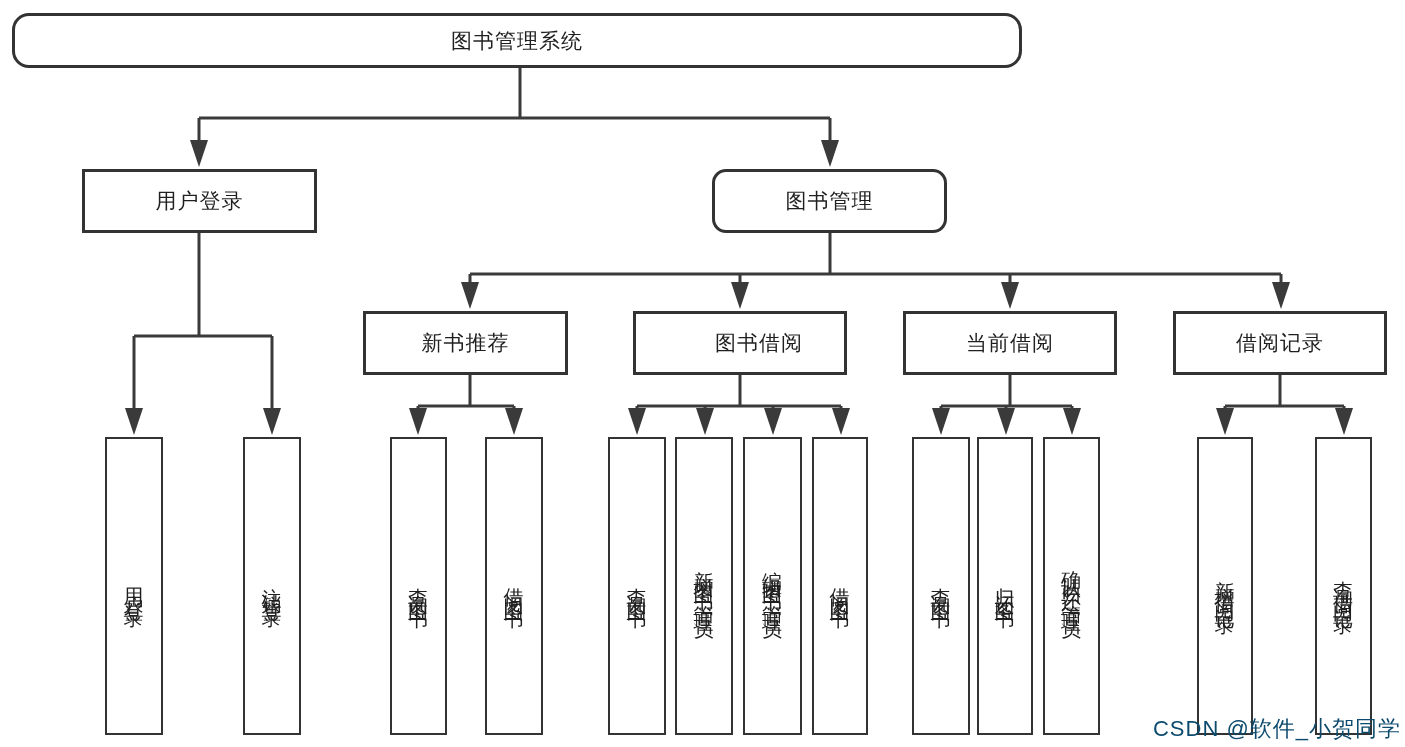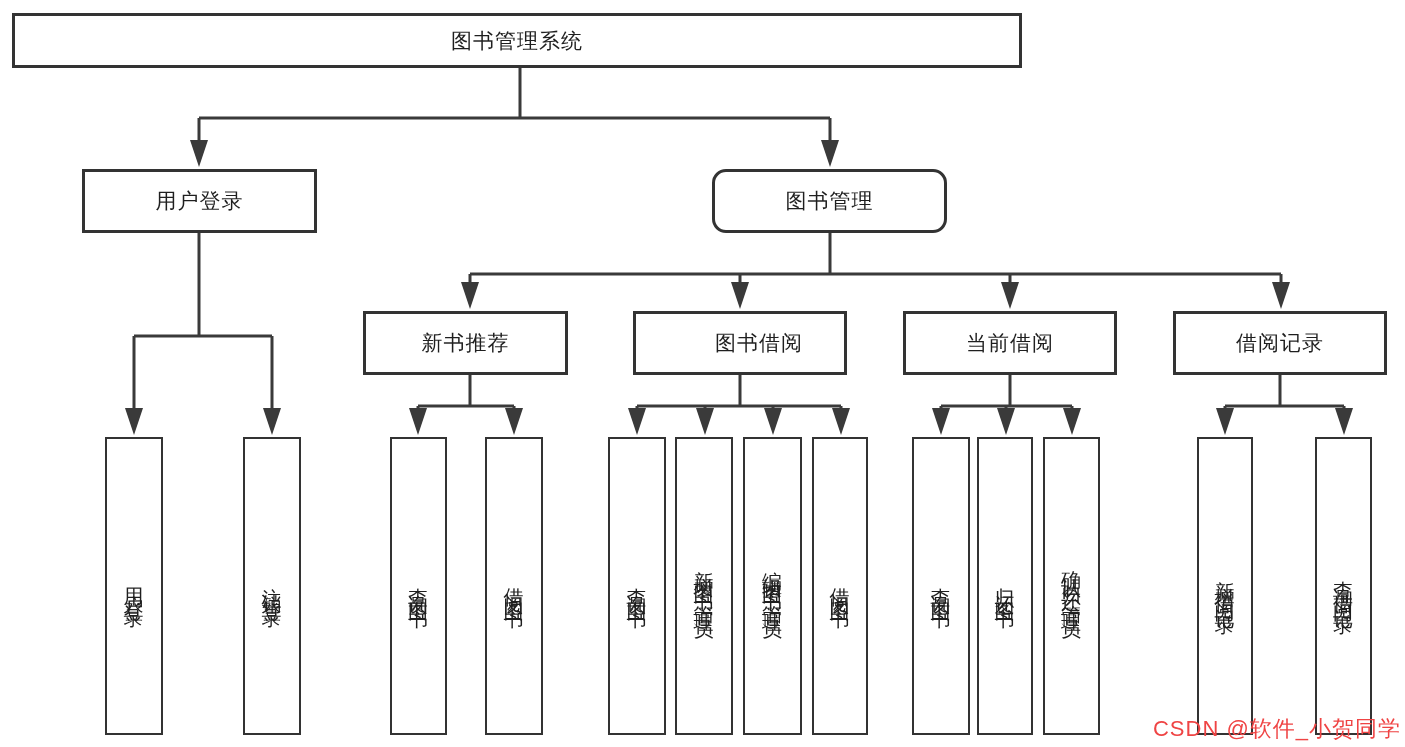--- a/index.html
+++ b/index.html
@@ -30,21 +30,21 @@
   .vbox .vtext{
     writing-mode:vertical-rl;
     text-orientation:mixed;
     letter-spacing:7px;
     line-height:1.1;
   }
   .watermark{
     position:absolute;
     right:4px;bottom:3px;
     font-size:22px;
-    color:#ef4444;
+    color:#0c4a6e;
     letter-spacing:1px;
     z-index:3;
     white-space:nowrap;
     text-align:center;
   }
 </style>
 </head>
 <body>
 
 <div id="canvas">
@@ -66,21 +66,21 @@
       M461 282 L479 282 L470 309 Z  M731 282 L749 282 L740 309 Z
       M1001 282 L1019 282 L1010 309 Z  M1272 282 L1290 282 L1281 309 Z
       M409 408 L427 408 L418 435 Z  M505 408 L523 408 L514 435 Z
       M628 408 L646 408 L637 435 Z  M696 408 L714 408 L705 435 Z
       M764 408 L782 408 L773 435 Z  M832 408 L850 408 L841 435 Z
       M932 408 L950 408 L941 435 Z  M997 408 L1015 408 L1006 435 Z
       M1063 408 L1081 408 L1072 435 Z
       M1216 408 L1234 408 L1225 435 Z  M1335 408 L1353 408 L1344 435 Z"></path>
   </svg>
 
-  <div class="box" style="left:12px;top:13px;width:1010px;height:55px;border-width:3px;">
+  <div class="box" style="left:12px;top:13px;width:1010px;height:55px;border-width:3px;border-radius:17px;">
     <span>图书管理系统</span>
   </div>
 
   <div class="box" style="left:82px;top:169px;width:235px;height:64px;">
     <span>用户登录</span>
   </div>
   <div class="box" style="left:712px;top:169px;width:235px;height:64px;border-radius:14px;">
     <span>图书管理</span>
   </div>
 

